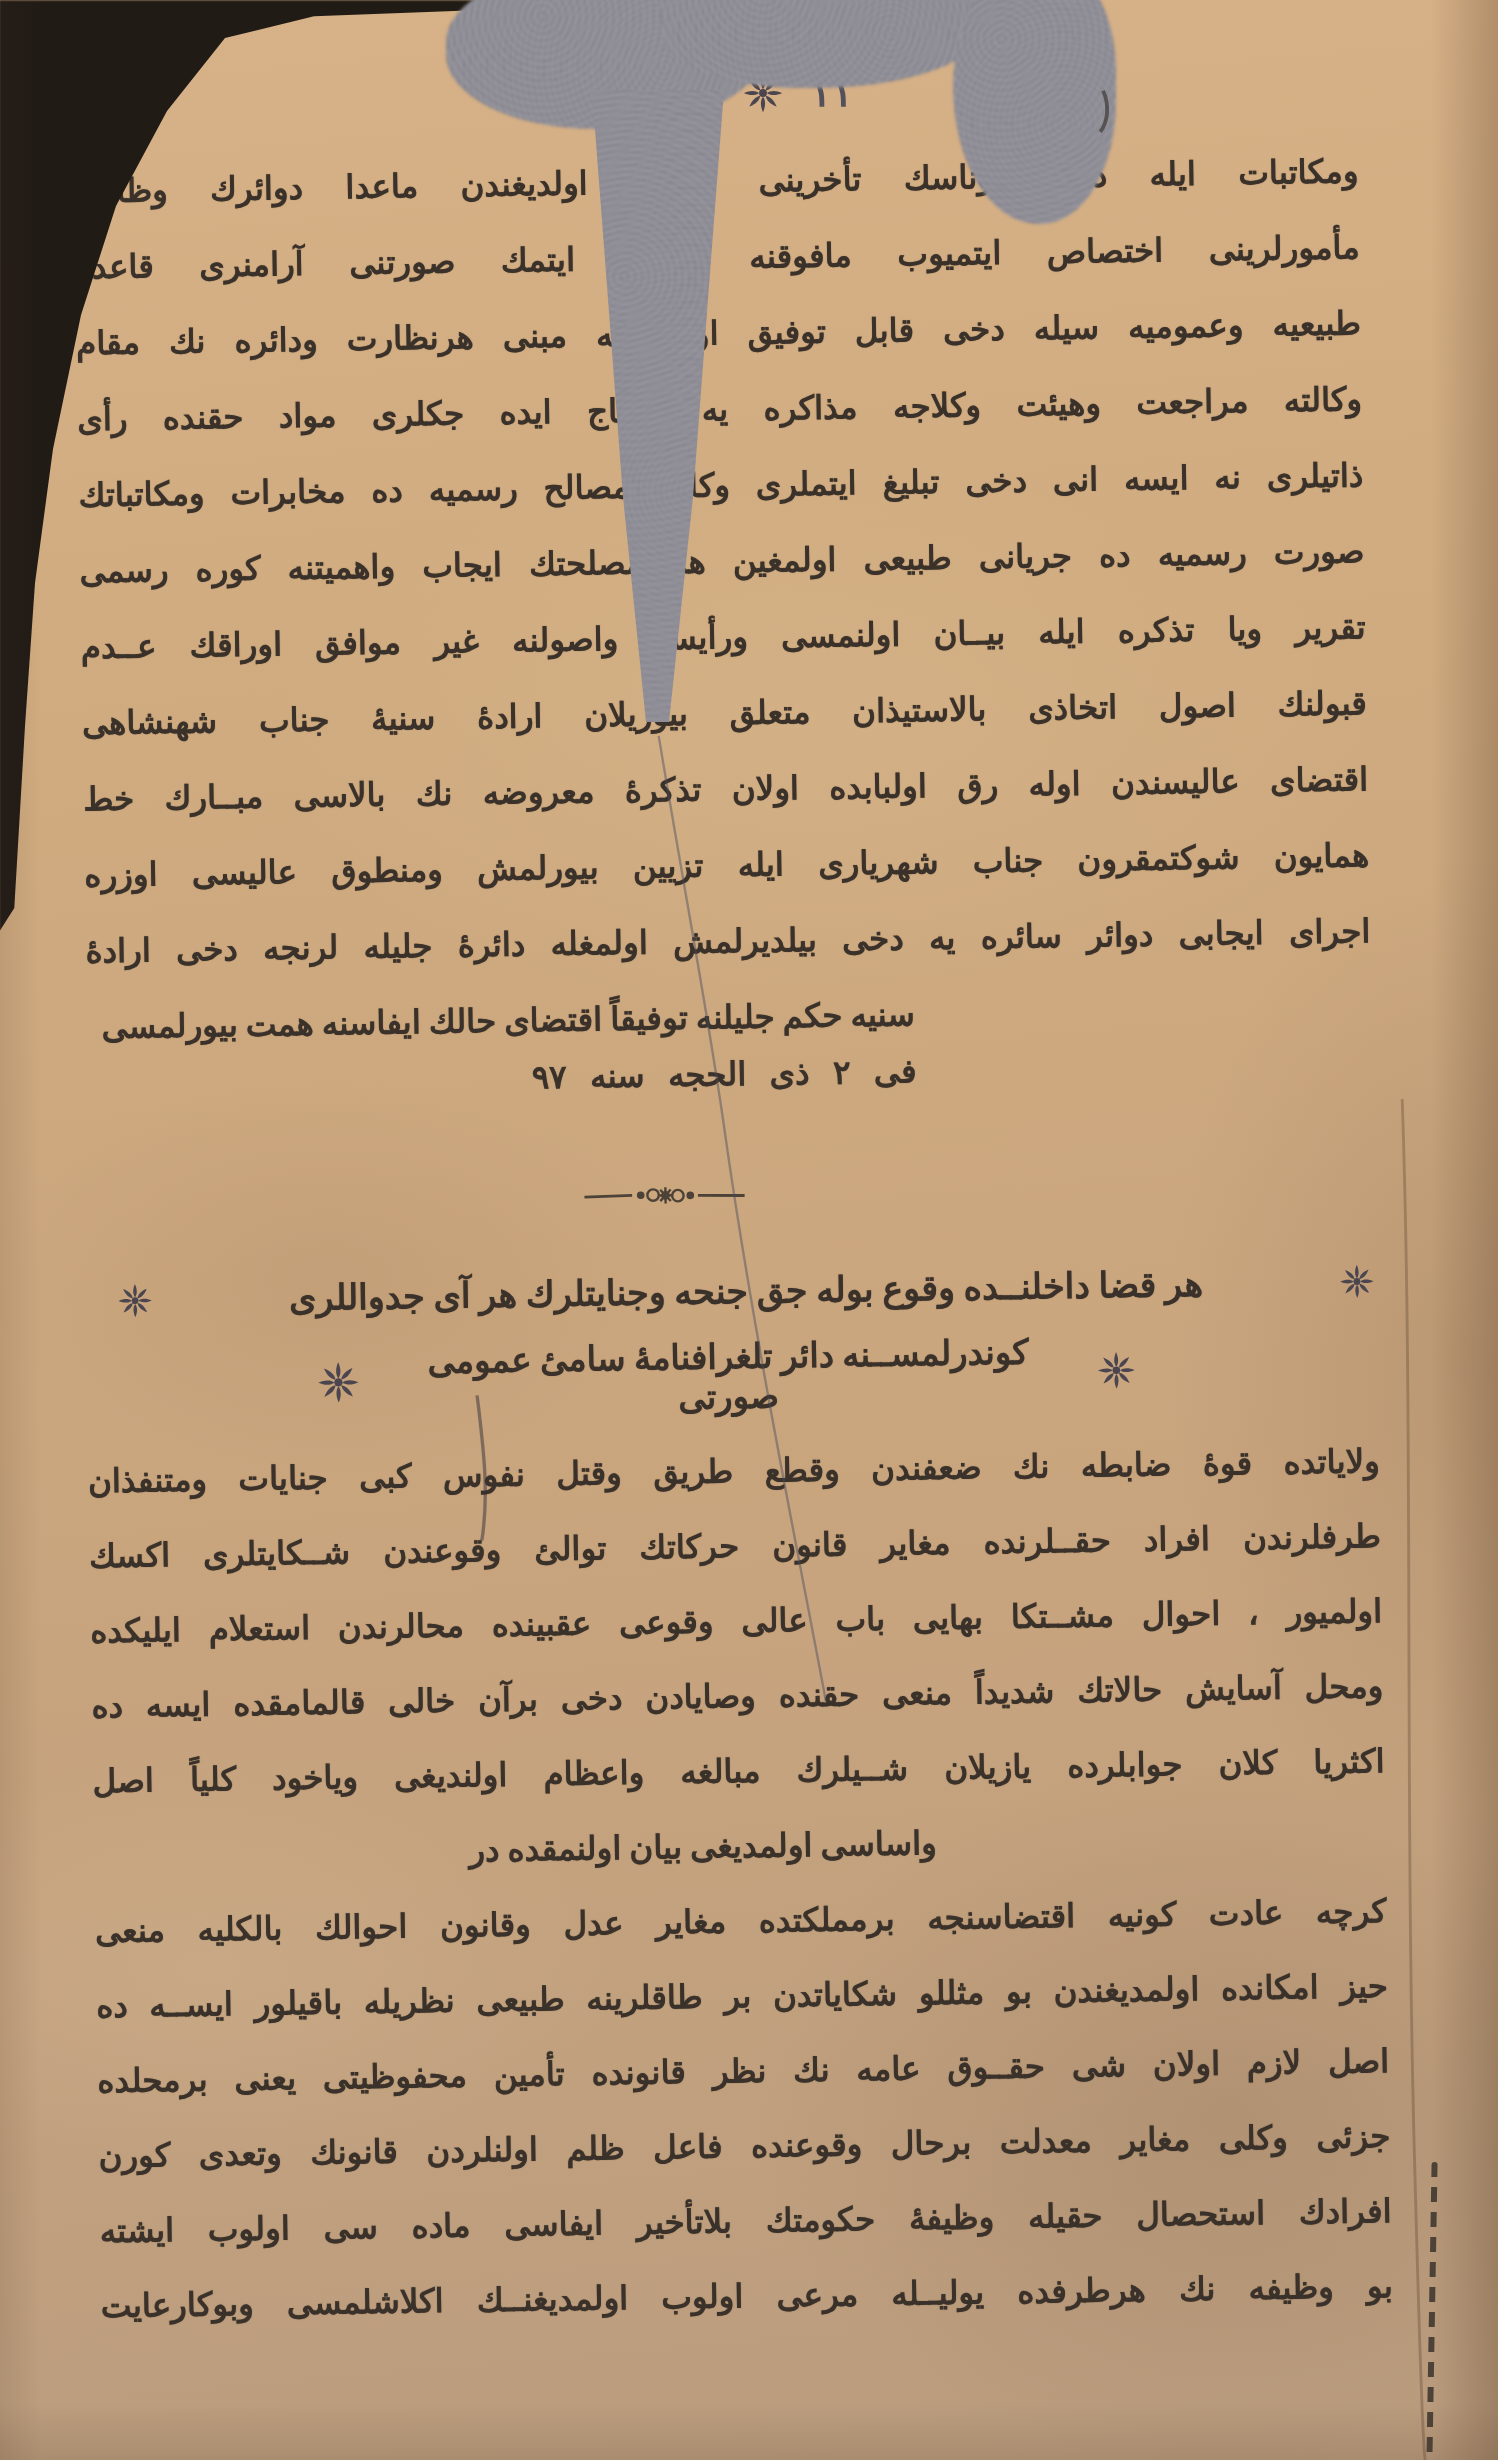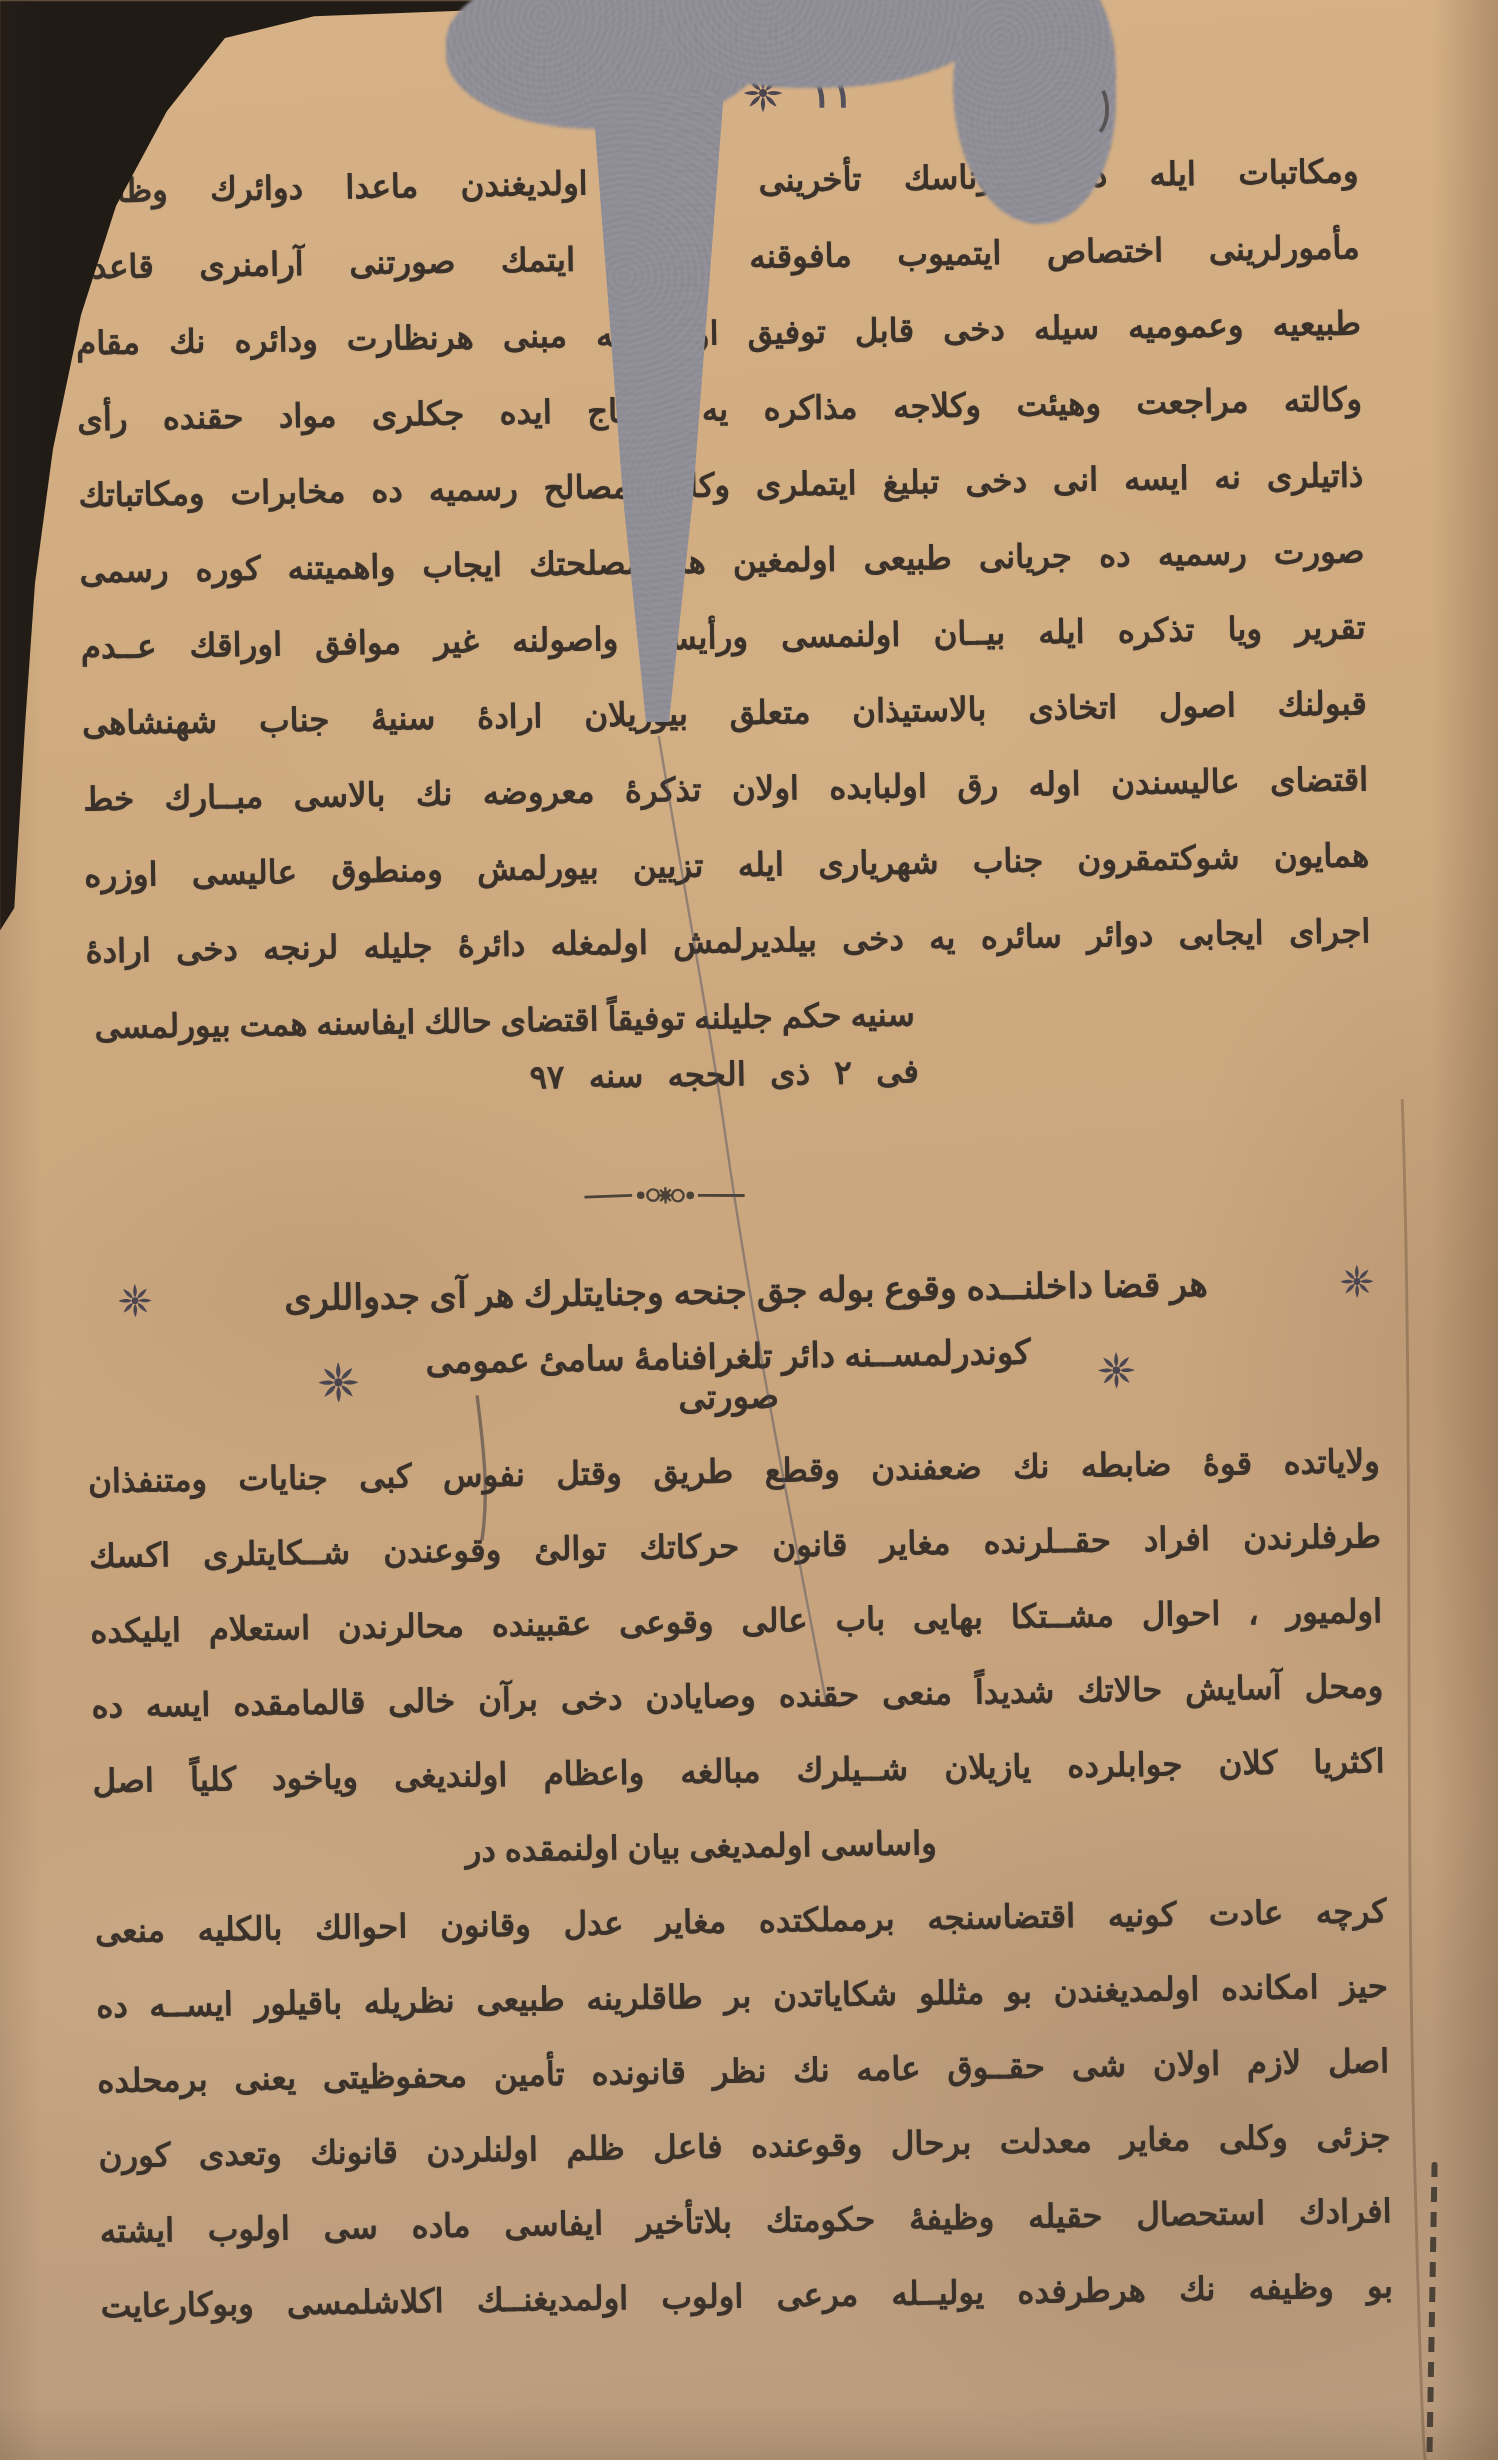--- a/index.html
+++ b/index.html
@@ -1,18 +1,18 @@
 <!DOCTYPE html>
 <html lang="ota" dir="rtl"><head>
 <meta charset="utf-8">
 <style>
   html,body{margin:0;padding:0;background:#b89a7d;}
   .page{
     position:relative;width:1499px;height:2460px;overflow:hidden;
-    font-family:Liberation Sans, sans-serif;
+    font-family:Liberation Serif, serif;
     background:
       radial-gradient(ellipse 497px 287px at 22% 52%, rgba(120,90,60,0.10), transparent 70%),
       radial-gradient(ellipse 669px 497px at 82% 86%, rgba(100,76,56,0.16), transparent 72%),
       radial-gradient(ellipse 593px 306px at 14% 80%, rgba(235,210,175,0.14), transparent 70%),
       radial-gradient(ellipse 784px 401px at 55% 30%, rgba(238,214,178,0.12), transparent 72%),
       radial-gradient(ellipse 382px 669px at 97% 55%, rgba(95,70,48,0.14), transparent 75%),
       linear-gradient(175deg,#d7b187 0%,#d0ab80 28%,#c9a57e 60%,#ba9c7e 100%);
   }
   .tilt{position:absolute;inset:0;transform:rotate(-0.9deg);transform-origin:50% 42%;z-index:2;}
   .tline{

